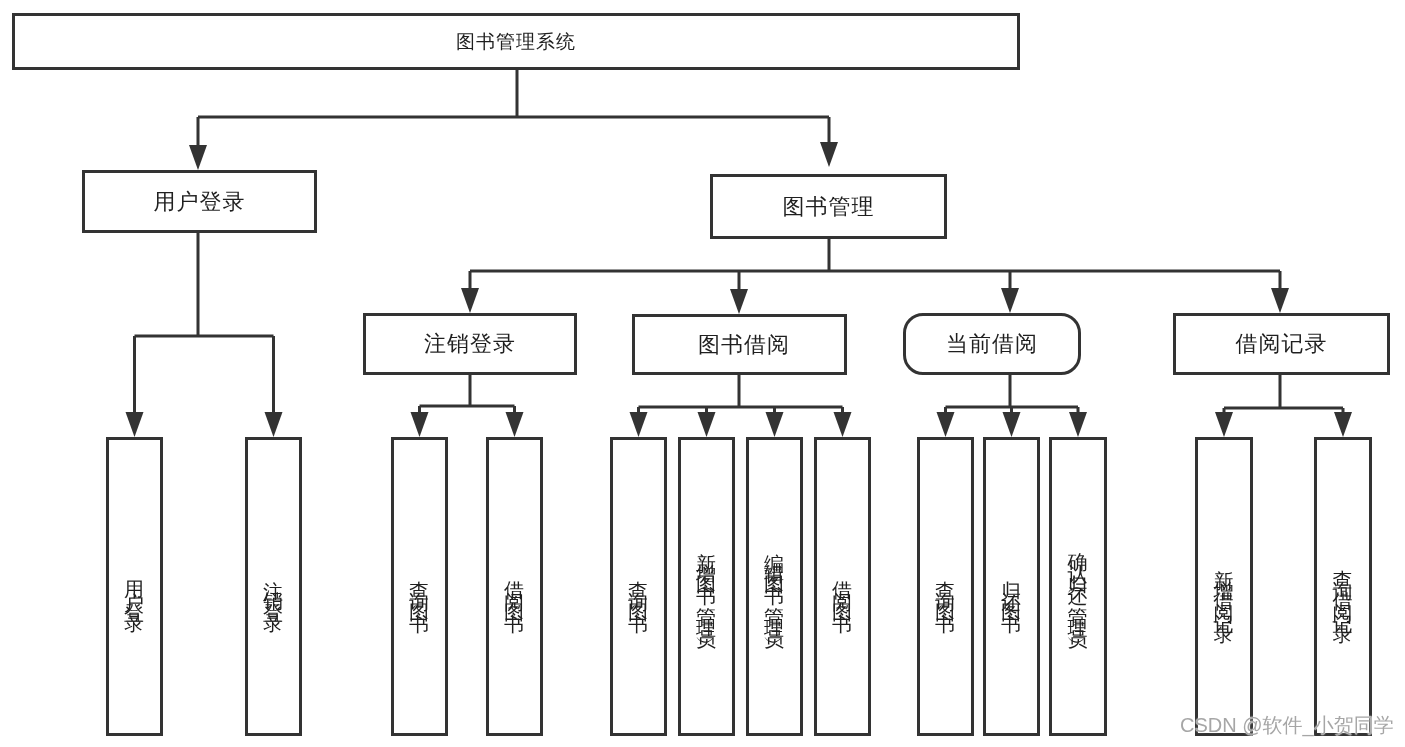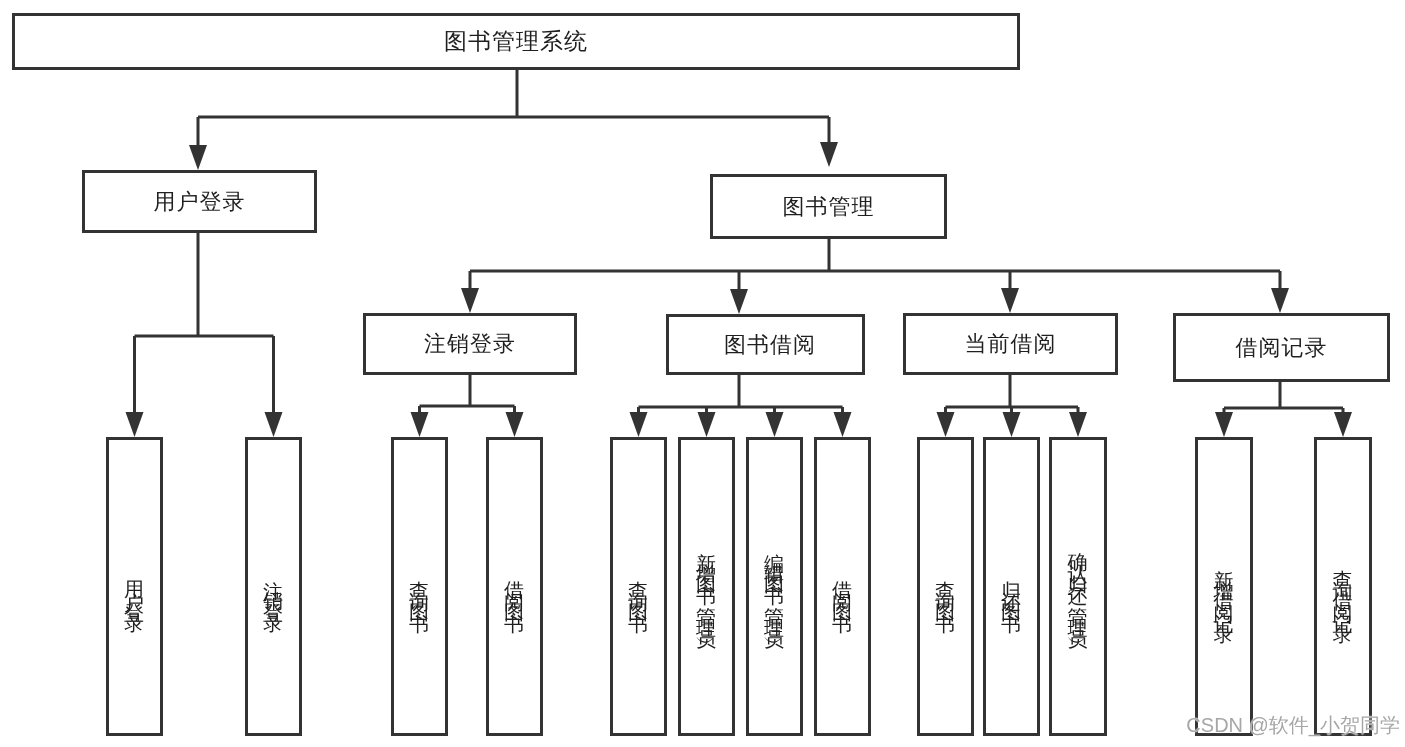--- a/index.html
+++ b/index.html
@@ -22,33 +22,32 @@
     box-sizing: border-box;
     border: 3px solid #333333;
     background: #ffffff;
     display: flex;
     align-items: center;
     justify-content: center;
     color: #1f1f1f;
     z-index: 1;
   }
   .node.h { font-size: 22px; letter-spacing: 1px; }
-  .node.root { font-size: 23px; }
+  .node.root { font-size: 19px; }
   .node.leaf {
     font-size: 20px;
     writing-mode: vertical-rl;
     letter-spacing: 0.55em;
     line-height: 1;
   }
   .watermark {
     position: absolute;
     left: 1180px;
     top: 712px;
     width: 220px;
-    text-align: right;
     font-size: 20px;
     color: rgba(158,158,158,0.92);
     text-shadow: 0 0 2px #ffffff, 0 0 1px #ffffff;
     z-index: 2;
     white-space: nowrap;
   }
 </style>
 </head>
 <body>
 
@@ -86,23 +85,23 @@
       <polygon points="1334,412 1352,412 1343,437"></polygon>
     </g>
   </svg>
 
   <div class="node root h" style="left:12px; top:13px; width:1008px; height:57px;">图书管理系统</div>
 
   <div class="node h" style="left:82px; top:170px; width:235px; height:63px;">用户登录</div>
   <div class="node h" style="left:710px; top:174px; width:237px; height:65px;">图书管理</div>
 
   <div class="node h" style="left:363px; top:313px; width:214px; height:62px;">注销登录</div>
-  <div class="node h" style="left:666px; top:314px; width:199px; height:61px;padding-left:9px;">图书借阅</div>
-  <div class="node h" style="left:903px; top:313px; width:215px; height:62px;">当前借阅</div>
-  <div class="node h" style="left:1173px; top:313px; width:217px; height:69px;">借阅记录</div>
+  <div class="node h" style="left:632px; top:314px; width:215px; height:61px;padding-left:9px;">图书借阅</div>
+  <div class="node h" style="left:903px; top:313px; width:178px; height:62px;border-radius:20px;">当前借阅</div>
+  <div class="node h" style="left:1173px; top:313px; width:217px; height:62px;">借阅记录</div>
 
   <div class="node leaf" style="left:106px; top:437px; width:57px; height:299px;">用户登录</div>
   <div class="node leaf" style="left:245px; top:437px; width:57px; height:299px;">注销登录</div>
 
   <div class="node leaf" style="left:391px; top:437px; width:57px; height:299px;">查询图书</div>
   <div class="node leaf" style="left:486px; top:437px; width:57px; height:299px;">借阅图书</div>
 
   <div class="node leaf" style="left:610px; top:437px; width:57px; height:299px;">查询图书</div>
   <div class="node leaf" style="left:678px; top:437px; width:57px; height:299px;">新增图书（管理员）</div>
   <div class="node leaf" style="left:746px; top:437px; width:57px; height:299px;">编辑图书（管理员）</div>

